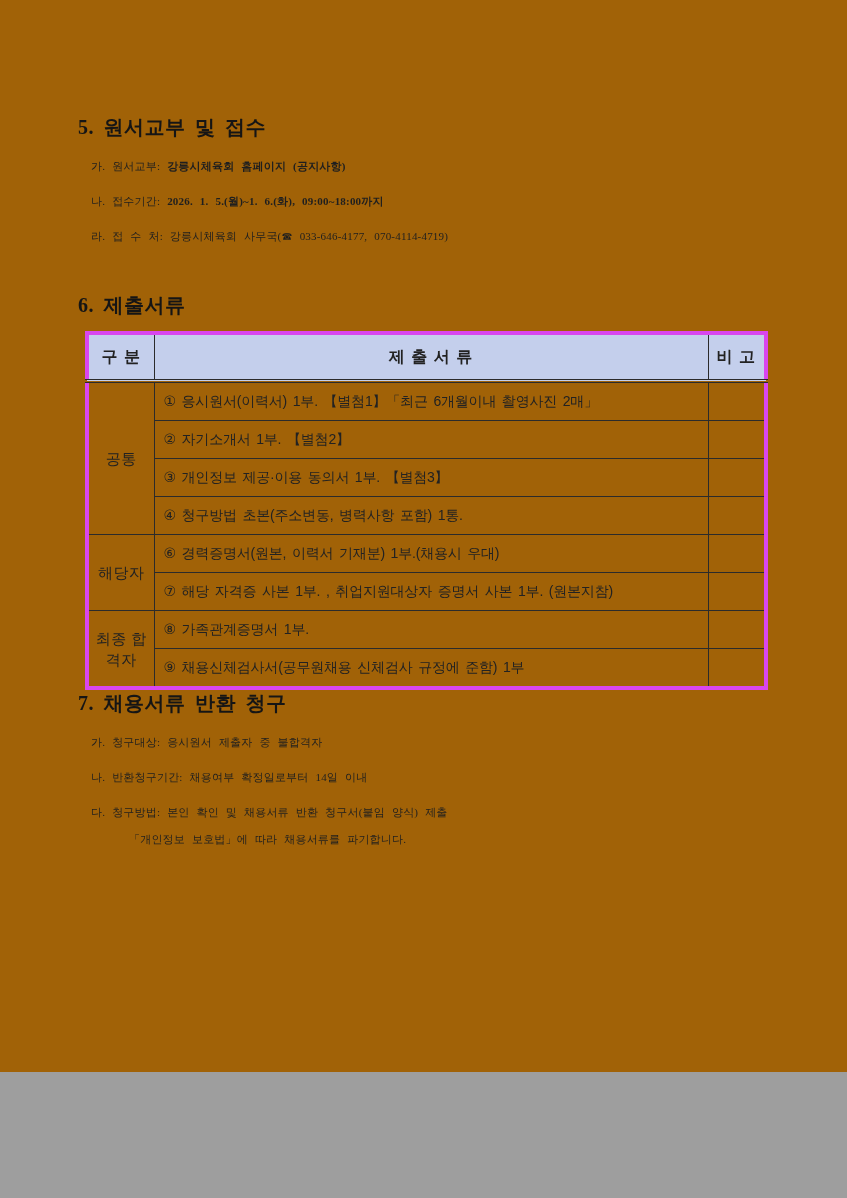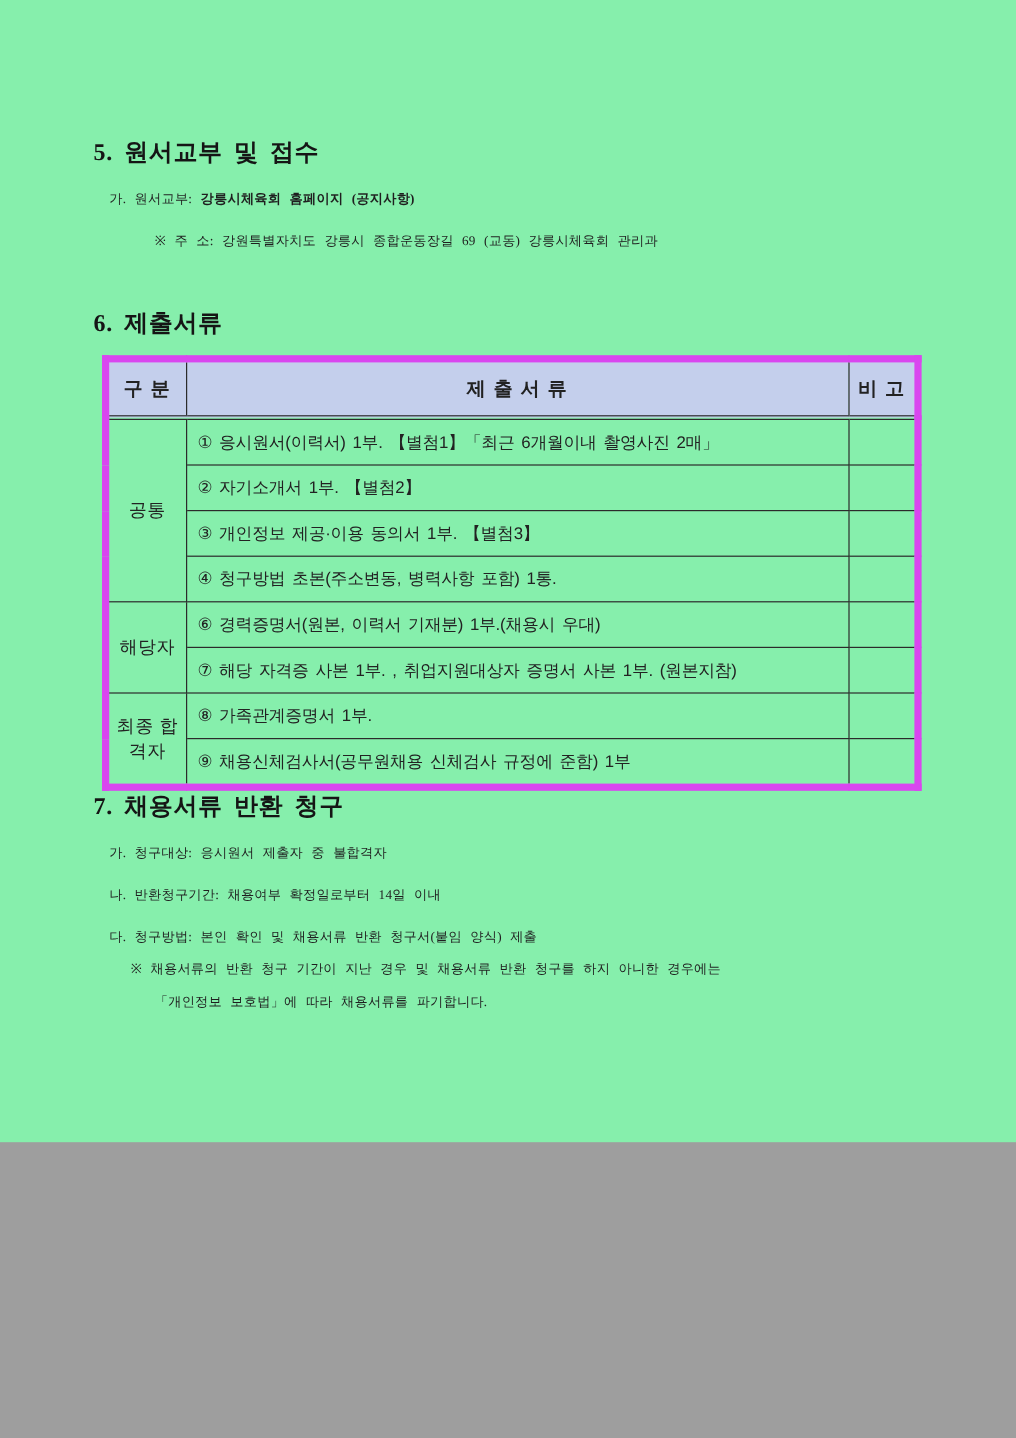--- a/index.html
+++ b/index.html
@@ -1,20 +1,20 @@
 <!DOCTYPE html>
 <html><head>
 <meta charset="utf-8">
 <style>
   html,body { margin:0; padding:0; background:#9e9e9e; }
   .page {
     position:relative;
-    width:847px; height:952px;
+    width:847px; height:1072px;
     margin:0 auto;
-    background:#86efac;
+    background:#a16207;
     overflow:hidden;
     color:#1f1f1f;
     font-family:"Liberation Serif","DejaVu Serif",serif;
   }
   .content { position:absolute; left:78px; top:0; width:700px; }
 
   h2.sec-heading {
     margin:0;
     font-size:20px;
     font-weight:bold;
@@ -49,21 +49,21 @@
     margin:13px 0 0 7px;
     border-collapse:collapse;
     table-layout:fixed;
     width:683px;
     font-family:"Liberation Sans","DejaVu Sans",sans-serif;
     color:#222222;
   }
   table.docs col.c1 { width:67px; }
   table.docs col.c3 { width:58px; }
   table.docs th, table.docs td { border:1px solid #2b2b2b; }
-  table.docs { border:6px solid #d946ef; }
+  table.docs { border:4px solid #d946ef; }
   table.docs th {
     background:#c4cfec;
     height:42px;
     font-size:16px;
     font-weight:bold;
     text-align:center;
     border-bottom:4px double #2b2b2b;
     letter-spacing:1px;
   }
   table.docs td.doc {
@@ -101,22 +101,25 @@
 <body>
 
 <div class="page">
   <div class="content">
 
     <section id="section-5">
       <h2 class="sec-heading">5. 원서교부 및 접수</h2>
       <div class="line ind1 first-line">
         <span class="mk">가.</span><span>원서교부: </span><span class="b">강릉시체육회 홈페이지 (공지사항)</span>
       </div>
-      <div class="line ind3">
-        <span class="mk">※</span><span>주 소: 강원특별자치도 강릉시 종합운동장길 69 (교동) 강릉시체육회 관리과</span>
+      <div class="line ind1">
+        <span class="mk">나.</span><span>접수기간: </span><span class="b">2026. 1. 5.(월)~1. 6.(화), 09:00~18:00까지</span>
+      </div>
+      <div class="line ind1">
+        <span class="mk">라.</span><span>접 수 처: 강릉시체육회 사무국(☎ 033-646-4177, 070-4114-4719)</span>
       </div>
     </section>
 
     <section id="section-6">
       <h2 class="sec-heading">6. 제출서류</h2>
       <table class="docs">
         <colgroup>
             <col class="c1">
             <col class="c2">
             <col class="c3">
@@ -172,23 +175,20 @@
       <h2 class="sec-heading">7. 채용서류 반환 청구</h2>
       <div class="line ind1 first-line">
         <span class="mk">가.</span><span>청구대상: 응시원서 제출자 중 불합격자</span>
       </div>
       <div class="line ind1">
         <span class="mk">나.</span><span>반환청구기간: 채용여부 확정일로부터 14일 이내</span>
       </div>
       <div class="line ind1">
         <span class="mk">다.</span><span>청구방법: 본인 확인 및 채용서류 반환 청구서(붙임 양식) 제출</span>
       </div>
-      <div class="line ind2 note-tight">
-        <span class="mk">※</span><span>채용서류의 반환 청구 기간이 지난 경우 및 채용서류 반환 청구를 하지 아니한 경우에는</span>
-      </div>
       <div class="line ind3 note-tight">
         <span>「개인정보 보호법」에 따라 채용서류를 파기합니다.</span>
       </div>
     </section>
 
   </div>
 
   <div class="page-footer">- 3 -</div>
 </div>
 

